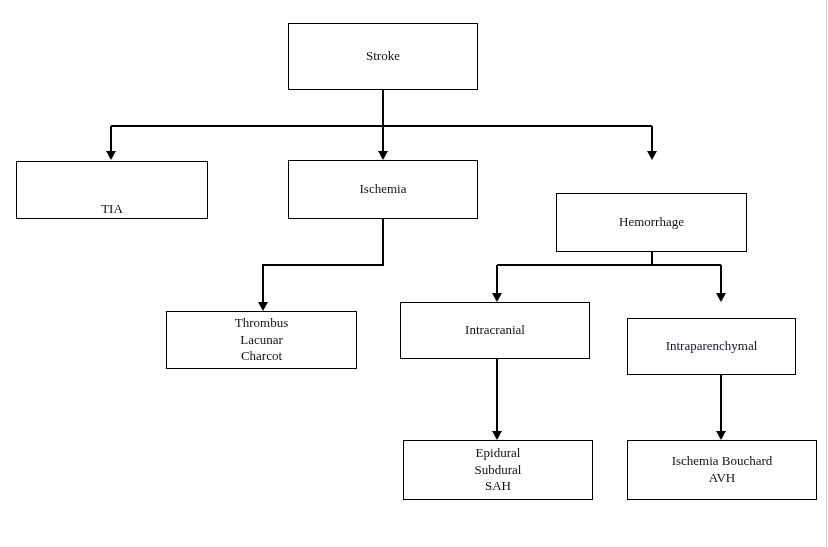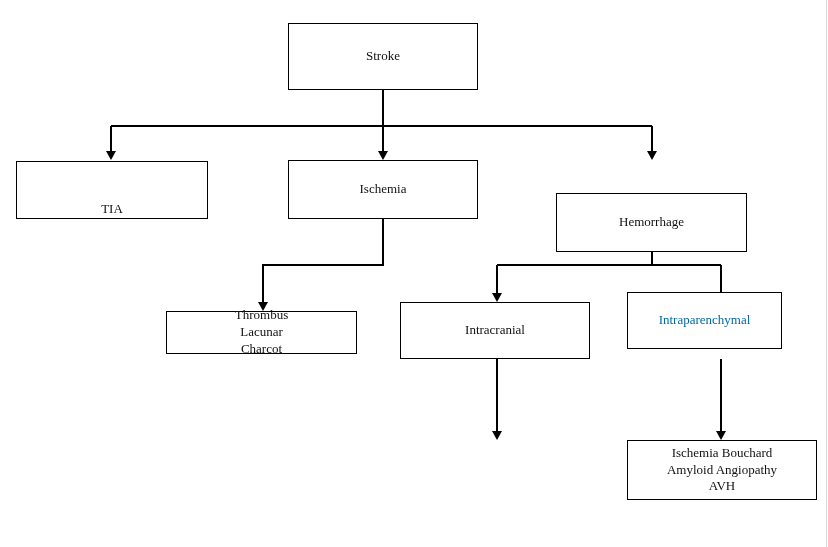--- a/index.html
+++ b/index.html
@@ -99,29 +99,33 @@
     </div>
     <div class="node" style="left: 16px; top: 161px; width: 192px; height: 58px; border-color: rgb(0, 0, 0); color: rgb(17, 17, 17); justify-content: flex-end;">
       <span class="line">TIA</span>
     </div>
     <div class="node" style="left: 288px; top: 160px; width: 190px; height: 59px; border-color: rgb(0, 0, 0); color: rgb(17, 17, 17);">
       <span class="line">Ischemia</span>
     </div>
     <div class="node" style="left: 556px; top: 160px; width: 191px; height: 59px; border-color: rgb(0, 0, 0); color: rgb(17, 17, 17); margin-top: 33px;">
       <span class="line">Hemorrhage</span>
     </div>
-    <div class="node" style="left: 166px; top: 311px; width: 191px; height: 43px; border-color: rgb(0, 0, 0); color: rgb(17, 17, 17);">
+    <div class="node" style="left: 166px; top: 311px; width: 191px; height: 58px; border-color: rgb(0, 0, 0); color: rgb(17, 17, 17);">
       <span class="line">Thrombus</span>
       <span class="line">Lacunar</span>
       <span class="line">Charcot</span>
     </div>
     <div class="node" style="left: 400px; top: 302px; width: 190px; height: 57px; border-color: rgb(0, 0, 0); color: rgb(17, 17, 17);">
       <span class="line">Intracranial</span>
     </div>
-    <div class="node" style="left: 627px; top: 292px; width: 155px; height: 57px; border-color: rgb(0, 0, 0); color: #0369a1;">
+    <div class="node" style="left: 627px; top: 318px; width: 169px; height: 57px; border-color: rgb(0, 0, 0); color: #0f172a;">
       <span class="line">Intraparenchymal</span>
+    </div>
+    <div class="node" style="left: 403px; top: 440px; width: 190px; height: 60px; border-color: rgb(0, 0, 0); color: rgb(17, 17, 17);">
+      <span class="line">Epidural</span>
+      <span class="line">Subdural</span>
+      <span class="line">SAH</span>
     </div>
     <div class="node" style="left: 627px; top: 440px; width: 190px; height: 60px; border-color: rgb(0, 0, 0); color: rgb(17, 17, 17);">
       <span class="line">Ischemia Bouchard</span>
-      <span class="line">Amyloid Angiopathy</span>
       <span class="line">AVH</span>
     </div>
   </div>
 
 </body></html>

